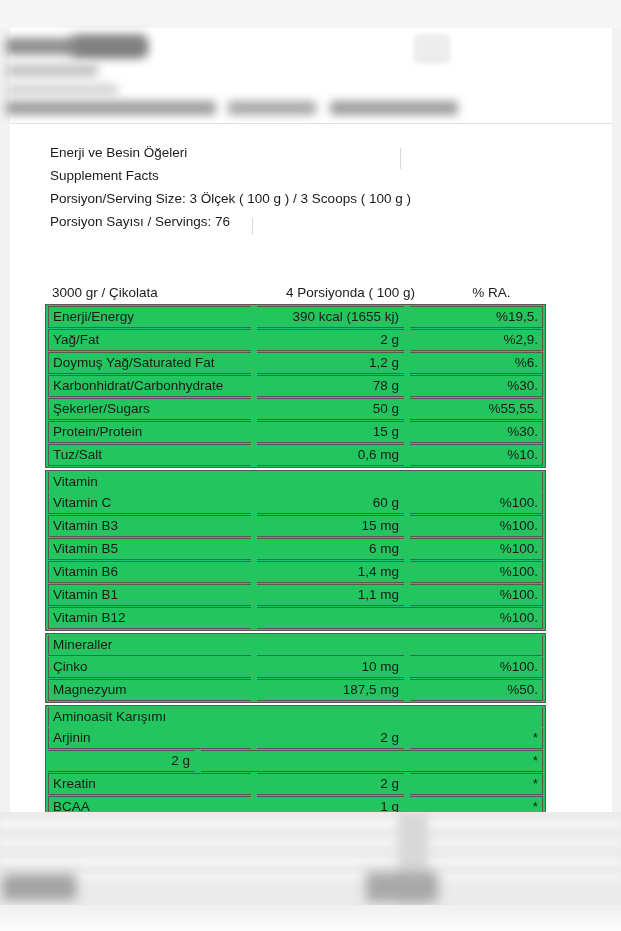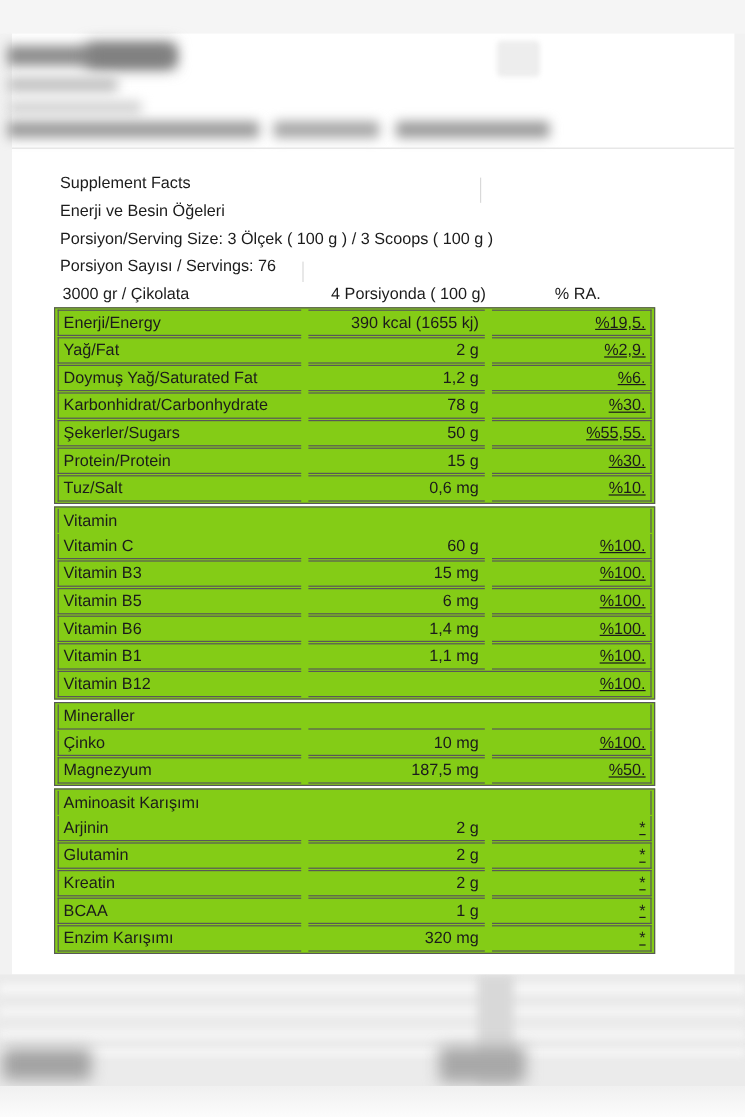--- a/index.html
+++ b/index.html
@@ -15,39 +15,39 @@
 
   
   .blur{position:absolute;filter:blur(5px);border-radius:3px;}
 
   
   .vline{position:absolute;width:1px;background:#d9d9d9;}
 
   .content{position:absolute;left:45px;top:141px;width:507px;font-size:13.5px;}
   .title-line{height:23px;line-height:23px;padding-left:5px;white-space:nowrap;}
 
-  .col-header{display:flex;gap:8px;padding:0 3px;height:23px;line-height:23px;}
+  .col-header{display:flex;gap:18px;padding:0 3px;height:23px;line-height:23px;margin-top:48px;}
   .col-header .h1{width:198px;padding-left:4px;}
   .col-header .h2{width:147px;text-align:right;padding-right:5px;}
   .col-header .h3{flex:1;text-align:center;padding-right:4px;}
 
   .nutrition-table{width:501px;}
-  .section{border:1px solid #585858;padding:1px 2px;background:#84cc16;}
+  .section{border:1px solid #585858;padding:1px 2px;background:#22c55e;}
   .section + .section{margin-top:2px;}
   .row{display:flex;gap:6px;}
   .row + .row{margin-top:1px;}
   .cell{
     height:20px;line-height:20px;
     border-top:1px solid #585858;border-bottom:1px solid #585858;
     white-space:nowrap;overflow:hidden;
   }
   .row.no-top .cell{border-top:none;}
   .c1{width:198px;padding-left:4px;border-left:1px solid #585858;}
   .c2{width:142px;text-align:right;padding-right:5px;}
-  .c3{flex:1;text-align:right;padding-right:4px;border-right:1px solid #585858;text-decoration:underline;}
+  .c3{flex:1;text-align:right;padding-right:4px;border-right:1px solid #585858;}
   .row.merged .cm{flex:1;height:20px;line-height:20px;padding-left:4px;
     border-left:1px solid #585858;border-right:1px solid #585858;}
 
   
   .bottom-band{position:absolute;left:0;top:812px;width:621px;height:93px;background:#ebebeb;overflow:hidden;}
   .stripe{position:absolute;left:0;width:621px;background:#f6f6f6;filter:blur(3px);}
   .bottom-fade{position:absolute;left:0;top:905px;width:621px;height:26px;
     background:linear-gradient(#f0f0f0,#fcfcfc);}
 </style>
 </head>
@@ -66,22 +66,22 @@
   <div class="blur" style="left:330px;top:101px;width:128px;height:14px;background:#9c9c9c;"></div>
   <div class="blur" style="left:414px;top:34px;width:36px;height:30px;background:#ededed;filter:blur(2px);border-radius:4px;"></div>
 </div>
 
 <div class="divider"></div>
 
 <div class="vline" style="left:400px;top:148px;height:21px;"></div>
 <div class="vline" style="left:252px;top:218px;height:17px;"></div>
 
 <div class="content">
+  <div class="title-line">Enerji ve Besin Öğeleri</div>
   <div class="title-line">Supplement Facts</div>
-  <div class="title-line">Enerji ve Besin Öğeleri</div>
   <div class="title-line">Porsiyon/Serving Size: 3 Ölçek ( 100 g ) / 3 Scoops ( 100 g )</div>
   <div class="title-line">Porsiyon Sayısı / Servings: 76</div>
 
   <div class="col-header">
     <div class="h1">3000 gr / Çikolata</div>
     <div class="h2">4 Porsiyonda ( 100 g)</div>
     <div class="h3">% RA.</div>
   </div>
 
   <div class="nutrition-table" id="table-root">
@@ -176,21 +176,20 @@
       <div class="section">
         <div class="row merged no-top no-bottom">
           <div class="cm">Aminoasit Karışımı</div>
         </div>
         <div class="row no-top">
           <div class="cell c1">Arjinin</div>
           <div class="cell c2">2 g</div>
           <div class="cell c3">*</div>
         </div>
         <div class="row">
-          <div class="cell c1">Glutamin</div>
           <div class="cell c2">2 g</div>
           <div class="cell c3">*</div>
         </div>
         <div class="row">
           <div class="cell c1">Kreatin</div>
           <div class="cell c2">2 g</div>
           <div class="cell c3">*</div>
         </div>
         <div class="row">
           <div class="cell c1">BCAA</div>

